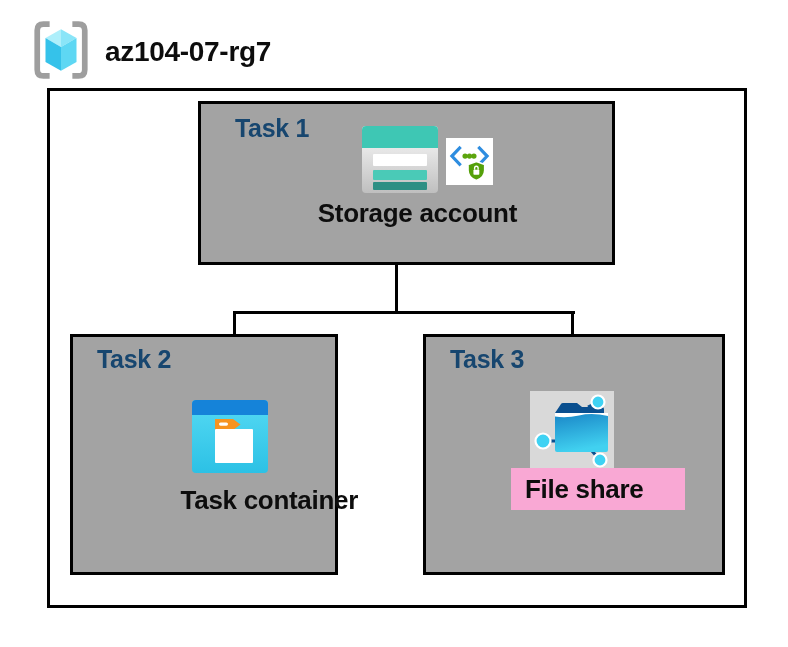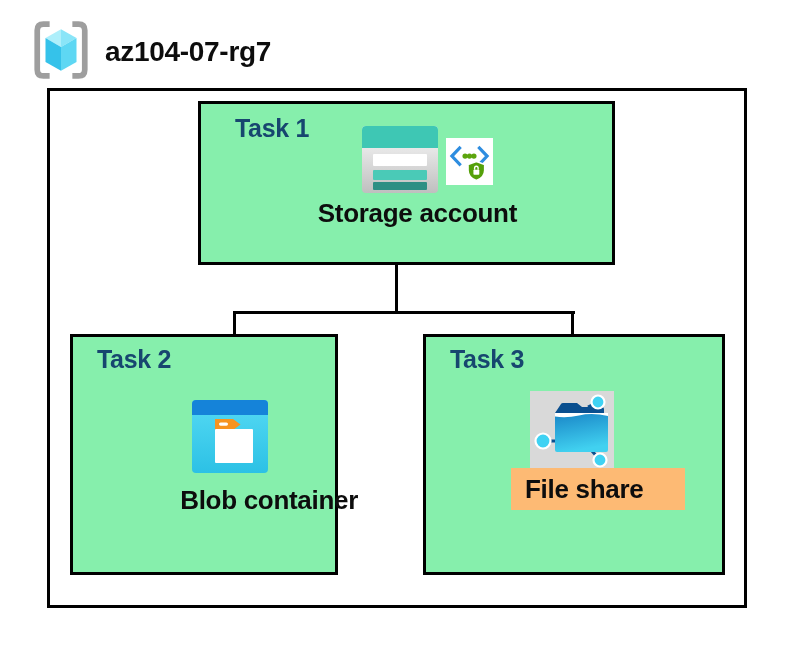--- a/index.html
+++ b/index.html
@@ -14,41 +14,41 @@
   .rg-name {
     left: 105px; top: 36px;
     font-size: 28px; font-weight: 700; color: #0d0d0d;
     letter-spacing: -0.3px;
   }
   .outer-rect {
     left: 47px; top: 88px; width: 700px; height: 520px;
     border: 3px solid #000; background: #ffffff; box-sizing: border-box;
   }
   .task-box {
-    background: #86efac;
+    background: #a3a3a3;
     border: 3px solid #000; box-sizing: border-box; padding-left: 44px;
   }
   .task1 { left: 198px; top: 101px; width: 417px; height: 164px; }
   .task2 { left: 70px;  top: 334px; width: 268px; height: 241px; }
   .task3 { left: 423px; top: 334px; width: 302px; height: 241px; }
   .task-label {
     position: absolute; left: 24px; top: 8px;
     font-size: 25px; font-weight: 700; color: #17466f;
     letter-spacing: -0.3px;
   }
   .task1 .task-label { left: 34px; top: 10px; }
   .res-label {
     font-size: 26px; font-weight: 700; color: #0d0d0d;
     text-align: right; letter-spacing: -0.3px;
   }
   .line { background: #000; }
   .fs-square { left: 530px; top: 391px; width: 84px; height: 78px; background: #d9d9d9; }
   .fs-label-rect {
     left: 511px; top: 468px; width: 174px; height: 42px;
-    background: #fdba74; display: flex; align-items: center;
+    background: #f9a8d4; display: flex; align-items: center;
     padding-left: 14px; box-sizing: border-box;
   }
   .fs-label-rect .res-label { text-align: left; }
 </style>
 </head>
 <body>
 
 <div id="canvas">
 
   <svg class="abs" style="left:33px; top:19px;" width="56" height="62" viewBox="0 0 54 60">
@@ -111,21 +111,21 @@
           <stop offset="1" stop-color="#2CC1E5"></stop>
       </linearGradient>
     </defs>
     <rect x="0" y="0" width="76" height="73" rx="4" fill="url(#bc-body)"></rect>
     <path d="M0 4 Q0 0 4 0 H72 Q76 0 76 4 V15 H0 Z" fill="#1583D9"></path>
     <path d="M23 19 H41 L48.5 24.5 L41 30 H23 Z" fill="#F79420"></path>
     <rect x="27" y="22.5" width="9" height="3.2" rx="1.6" fill="#FFFFFF"></rect>
     <rect x="23" y="29" width="38" height="34" rx="1" fill="#FFFFFF"></rect>
   </svg>
 
-  <div class="abs res-label" style="left:118px; top:485px; width:240px;">Blob container</div>
+  <div class="abs res-label" style="left:118px; top:485px; width:240px;">Task container</div>
 
   <div class="abs task-box task3">
     <div class="task-label">Task 3</div>
   </div>
 
   <div class="abs fs-square"></div>
 
   <svg class="abs" style="left:530px; top:391px;" width="84" height="78" viewBox="0 0 84 78">
     <defs>
       <linearGradient id="fs-body" x1="0" y1="0" x2="0.25" y2="1">

